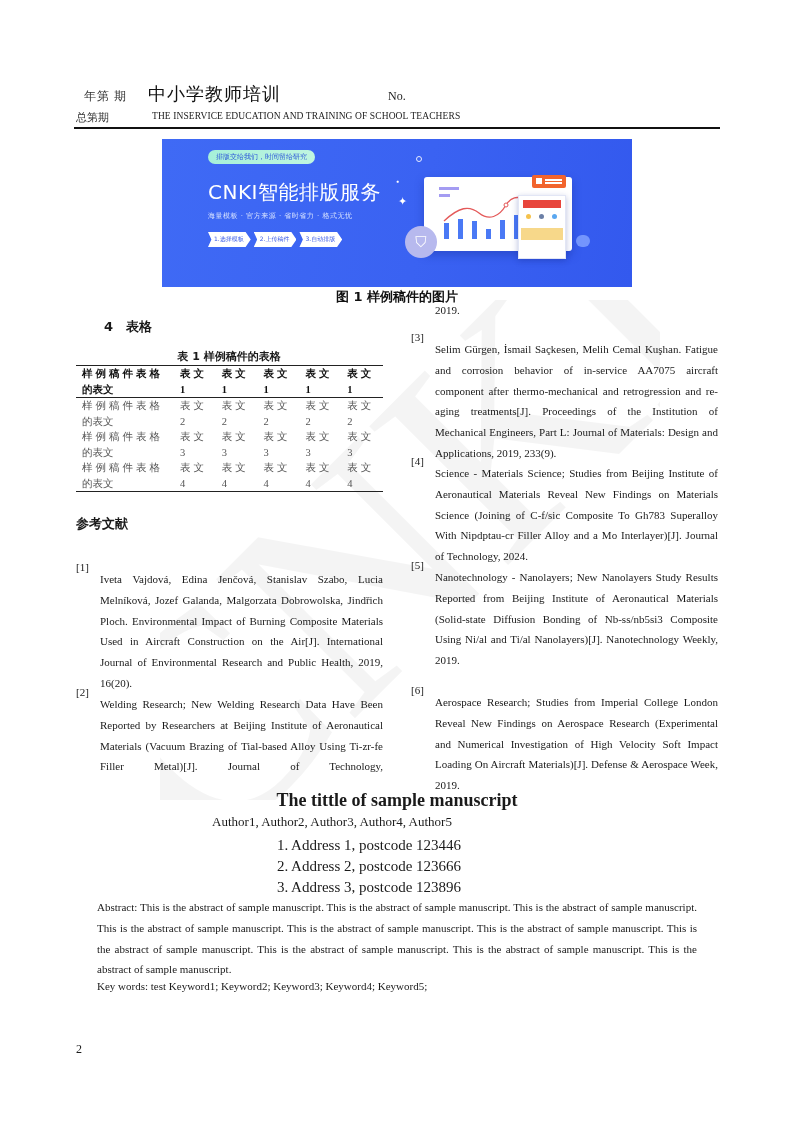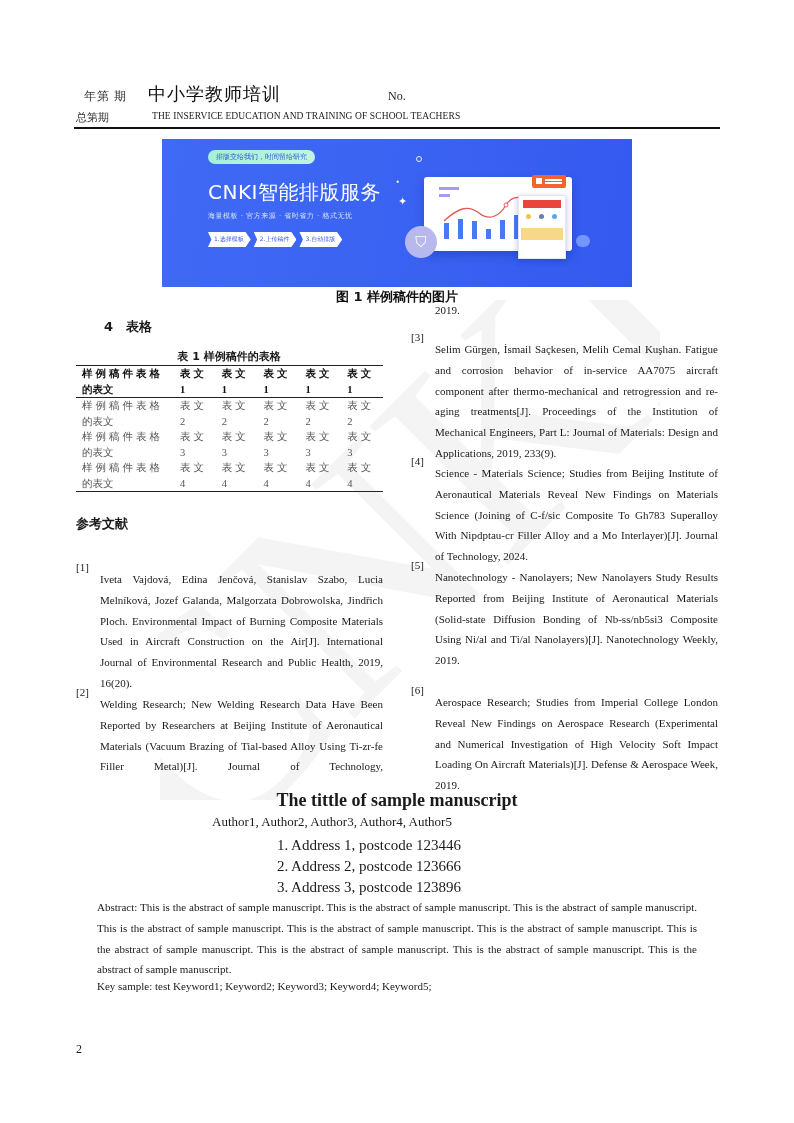--- a/index.html
+++ b/index.html
@@ -221,17 +221,17 @@
 <div class="abs ms-authors">Author1, Author2, Author3, Author4, Author5</div>
 <div class="abs ms-addr" style="top:837px;">1. Address 1, postcode 123446</div>
 <div class="abs ms-addr" style="top:858px;">2. Address 2, postcode 123666</div>
 <div class="abs ms-addr" style="top:879px;">3. Address 3, postcode 123896</div>
 
 <div class="abs abstract">
   <b>Abstract:</b>
   <span>This is the abstract of sample manuscript. This is the abstract of sample manuscript. This is the abstract of sample manuscript. This is the abstract of sample manuscript. This is the abstract of sample manuscript. This is the abstract of sample manuscript. This is the abstract of sample manuscript. This is the abstract of sample manuscript. This is the abstract of sample manuscript. This is the abstract of sample manuscript.</span>
 </div>
 <div class="abs keywords">
-  <b>Key sample:</b>
+  <b>Key words:</b>
   <span>test Keyword1; Keyword2; Keyword3; Keyword4; Keyword5;</span>
 </div>
 
 <div class="abs page-num">2</div>
 
 </body></html>

